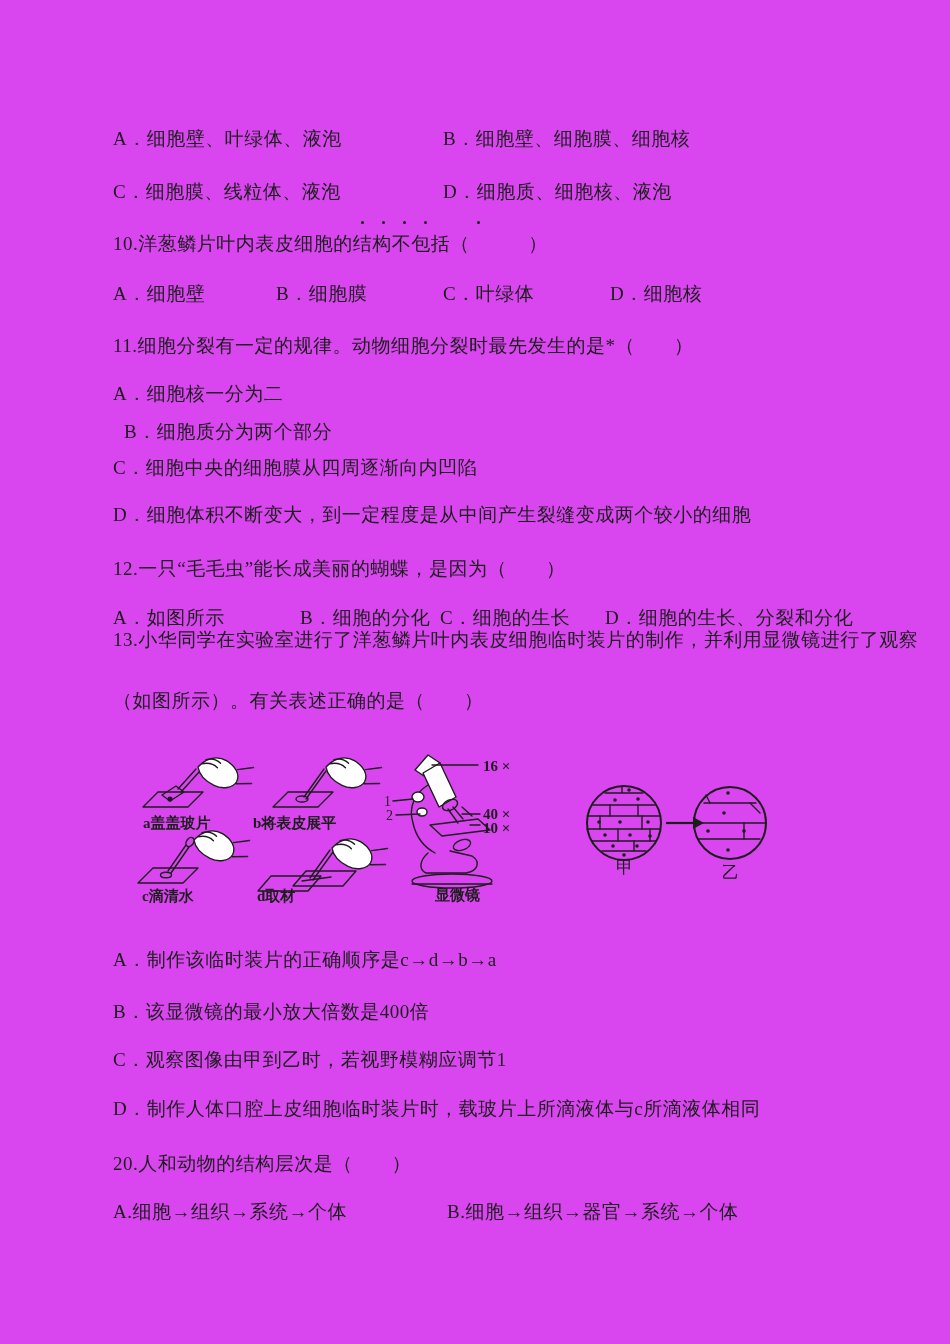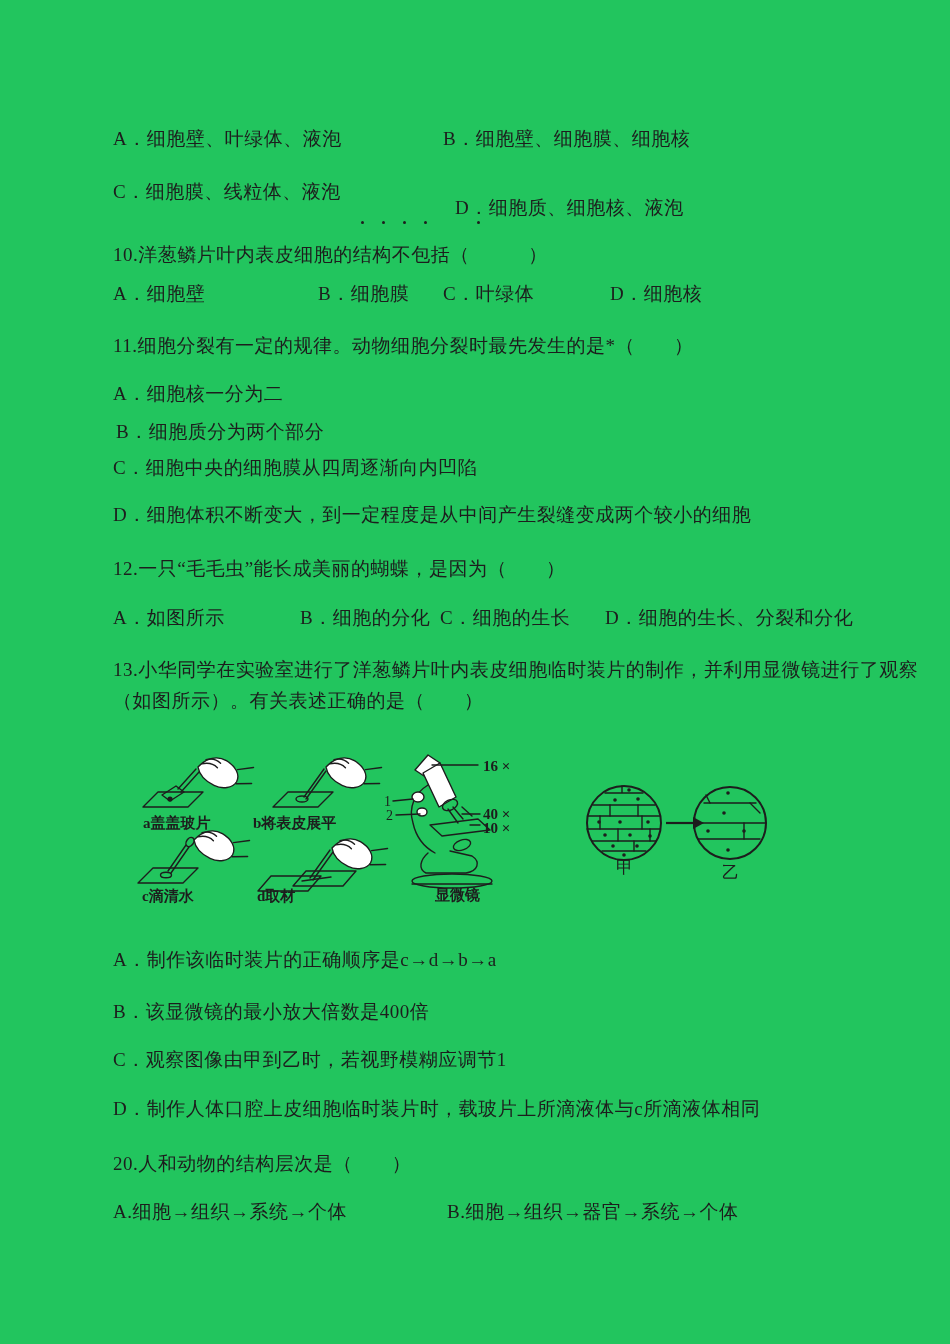--- a/index.html
+++ b/index.html
@@ -1,19 +1,19 @@
 <!DOCTYPE html>
 <html><head>
 <meta charset="utf-8">
 <style>
   html,body{margin:0;padding:0;background:#ffffff;}
   #page{
     position:relative;
     width:950px;height:1344px;
-    background:#22c55e;
+    background:#d946ef;
     font-family:"Liberation Serif","DejaVu Serif",serif;
     color:#1d1d1d;
     overflow:hidden;
   }
   .line{
     position:absolute;
     font-size:19px;
     line-height:24px;
     white-space:pre;
     letter-spacing:0.5px;
@@ -37,49 +37,49 @@
   .ink-fill{fill:#1d1d1d;stroke:none;}
 </style>
 </head>
 <body>
 
 <div id="page">
 
   <div class="line" style="left:113px;top:127px;">A．细胞壁、叶绿体、液泡</div>
   <div class="line" style="left:443px;top:127px;">B．细胞壁、细胞膜、细胞核</div>
   <div class="line" style="left:113px;top:180px;">C．细胞膜、线粒体、液泡</div>
-  <div class="line" style="left:455px;top:180px;margin-top:16px;">D．细胞质、细胞核、液泡</div>
-
-  <div class="line" style="left:113px;top:243px;font-family:Liberation Serif, serif;"><span>10.洋葱鳞片叶内表皮细胞的结构</span><span>不包括</span><span>（　　　）</span></div>
+  <div class="line" style="left:443px;top:180px;">D．细胞质、细胞核、液泡</div>
+
+  <div class="line" style="left:113px;top:232px;font-family:Liberation Serif, serif;"><span>10.洋葱鳞片叶内表皮细胞的结构</span><span>不包括</span><span>（　　　）</span></div>
   <div>
     <span class="emph-dot" style="left:361px;top:221px;"></span>
     <span class="emph-dot" style="left:382px;top:221px;"></span>
     <span class="emph-dot" style="left:403px;top:221px;"></span>
     <span class="emph-dot" style="left:424px;top:221px;"></span>
     <span class="emph-dot" style="left:477px;top:221px;"></span>
   </div>
 
   <div class="line" style="left:113px;top:282px;">A．细胞壁</div>
-  <div class="line" style="left:276px;top:282px;margin-left:42px;">B．细胞膜</div>
+  <div class="line" style="left:276px;top:282px;">B．细胞膜</div>
   <div class="line" style="left:443px;top:282px;">C．叶绿体</div>
   <div class="line" style="left:610px;top:282px;">D．细胞核</div>
 
   <div class="line" style="left:113px;top:334px;">11.细胞分裂有一定的规律。动物细胞分裂时最先发生的是*（　　）</div>
   <div class="line" style="left:113px;top:382px;">A．细胞核一分为二</div>
-  <div class="line" style="left:116px;top:420px;">B．细胞质分为两个部分</div>
+  <div class="line" style="left:124px;top:420px;">B．细胞质分为两个部分</div>
   <div class="line" style="left:113px;top:456px;">C．细胞中央的细胞膜从四周逐渐向内凹陷</div>
   <div class="line" style="left:113px;top:503px;">D．细胞体积不断变大，到一定程度是从中间产生裂缝变成两个较小的细胞</div>
 
   <div class="line" style="left:113px;top:557px;">12.一只“毛毛虫”能长成美丽的蝴蝶，是因为（　　）</div>
   <div class="line" style="left:113px;top:606px;">A．如图所示</div>
   <div class="line" style="left:278px;top:606px;margin-left:22px;">B．细胞的分化</div>
   <div class="line" style="left:440px;top:606px;">C．细胞的生长</div>
   <div class="line" style="left:605px;top:606px;">D．细胞的生长、分裂和分化</div>
 
-  <div class="line" style="left:113px;top:658px;">13.小华同学在实验室进行了洋葱鳞片叶内表皮细胞临时装片的制作，并利用显微镜进行了观察</div>
+  <div class="line" style="left:113px;top:628px;">13.小华同学在实验室进行了洋葱鳞片叶内表皮细胞临时装片的制作，并利用显微镜进行了观察</div>
   <div class="line" style="left:113px;top:689px;">（如图所示）。有关表述正确的是（　　）</div>
 
   <div style="position:absolute;left:110px;top:745px;width:680px;height:168px;">
     <svg width="680" height="168" viewBox="0 0 680 168">
       <defs>
         <g id="hand">
           <path class="sketch-fill" d="M0,0 C6,-11 16,-16 26,-13 C36,-10 43,-3 41,5 C39,12 29,16 20,14 C11,12 3,7 0,0 Z"></path>
           <path class="sketch" d="M3,-4 C9,-7 14,-7 19,-4 M6,-9 C11,-12 16,-12 21,-9"></path>
           <path class="sketch" d="M39,-7 L54,-13 M41,7 L56,3"></path>
         </g>

